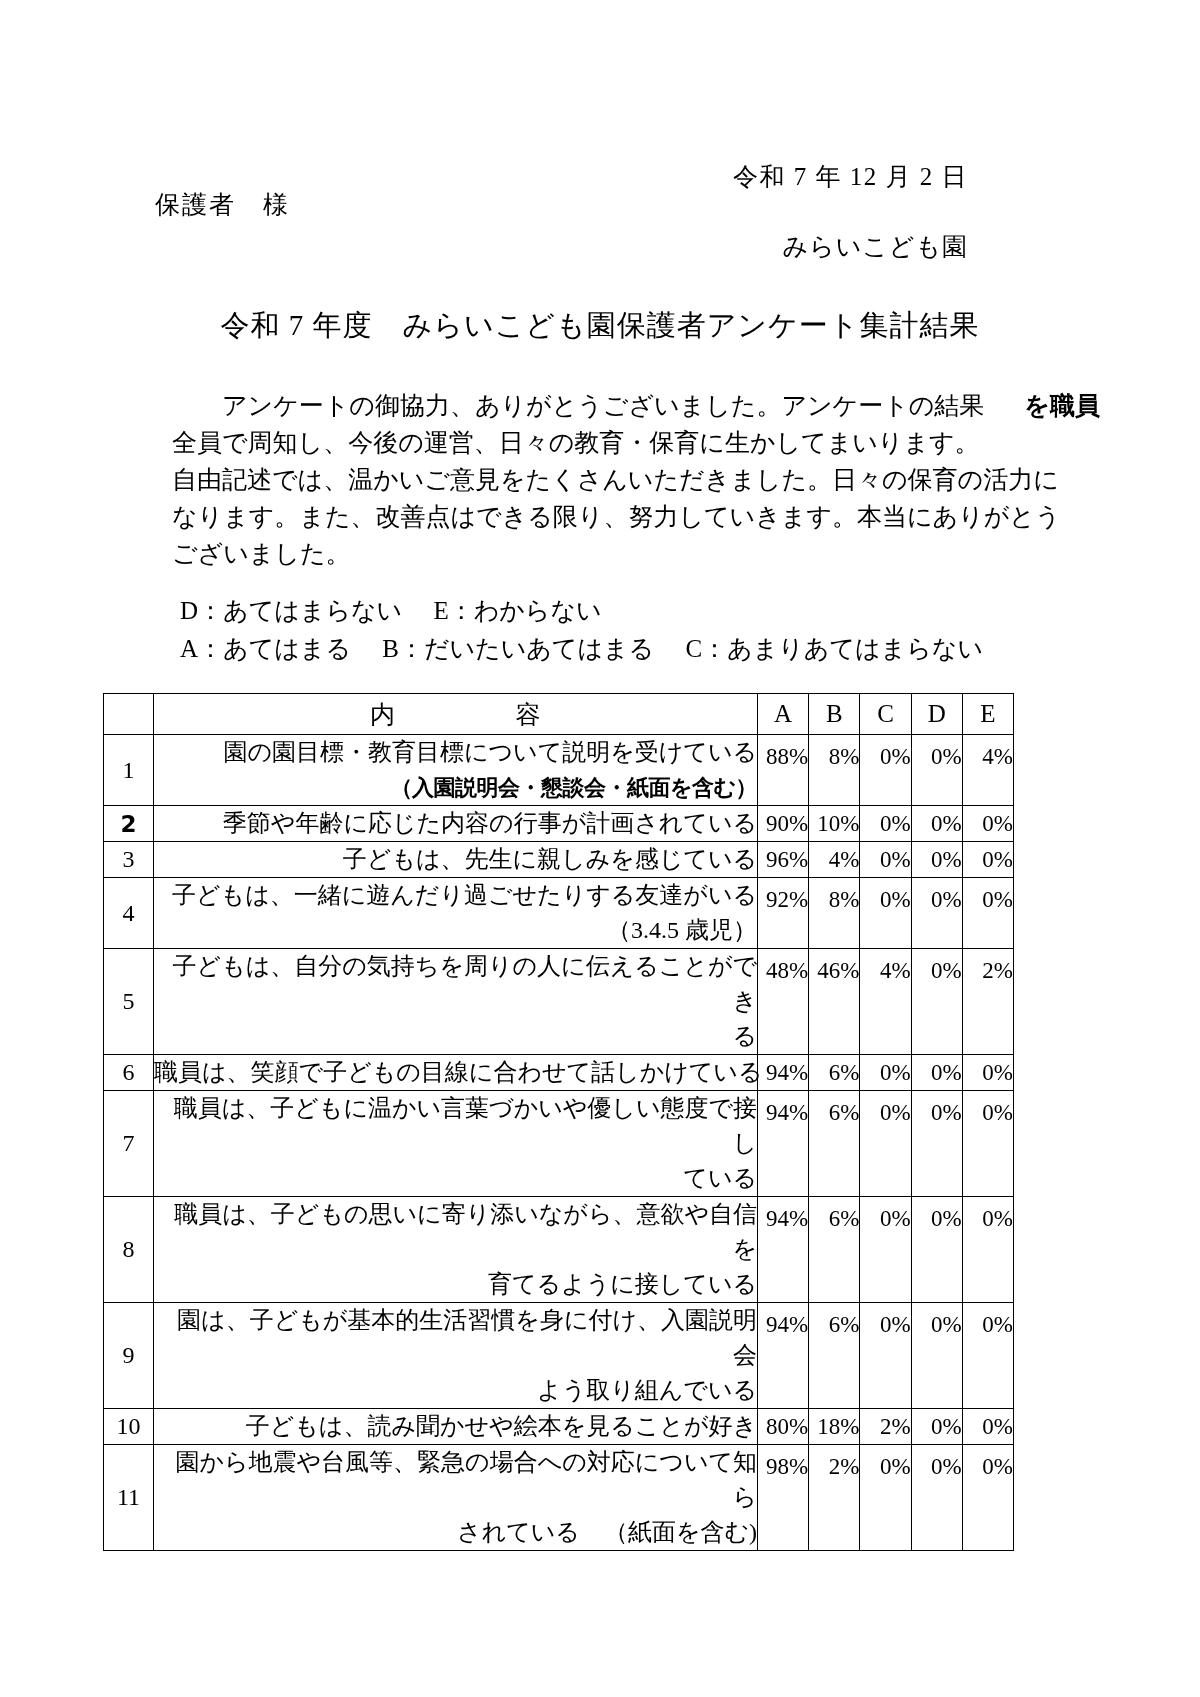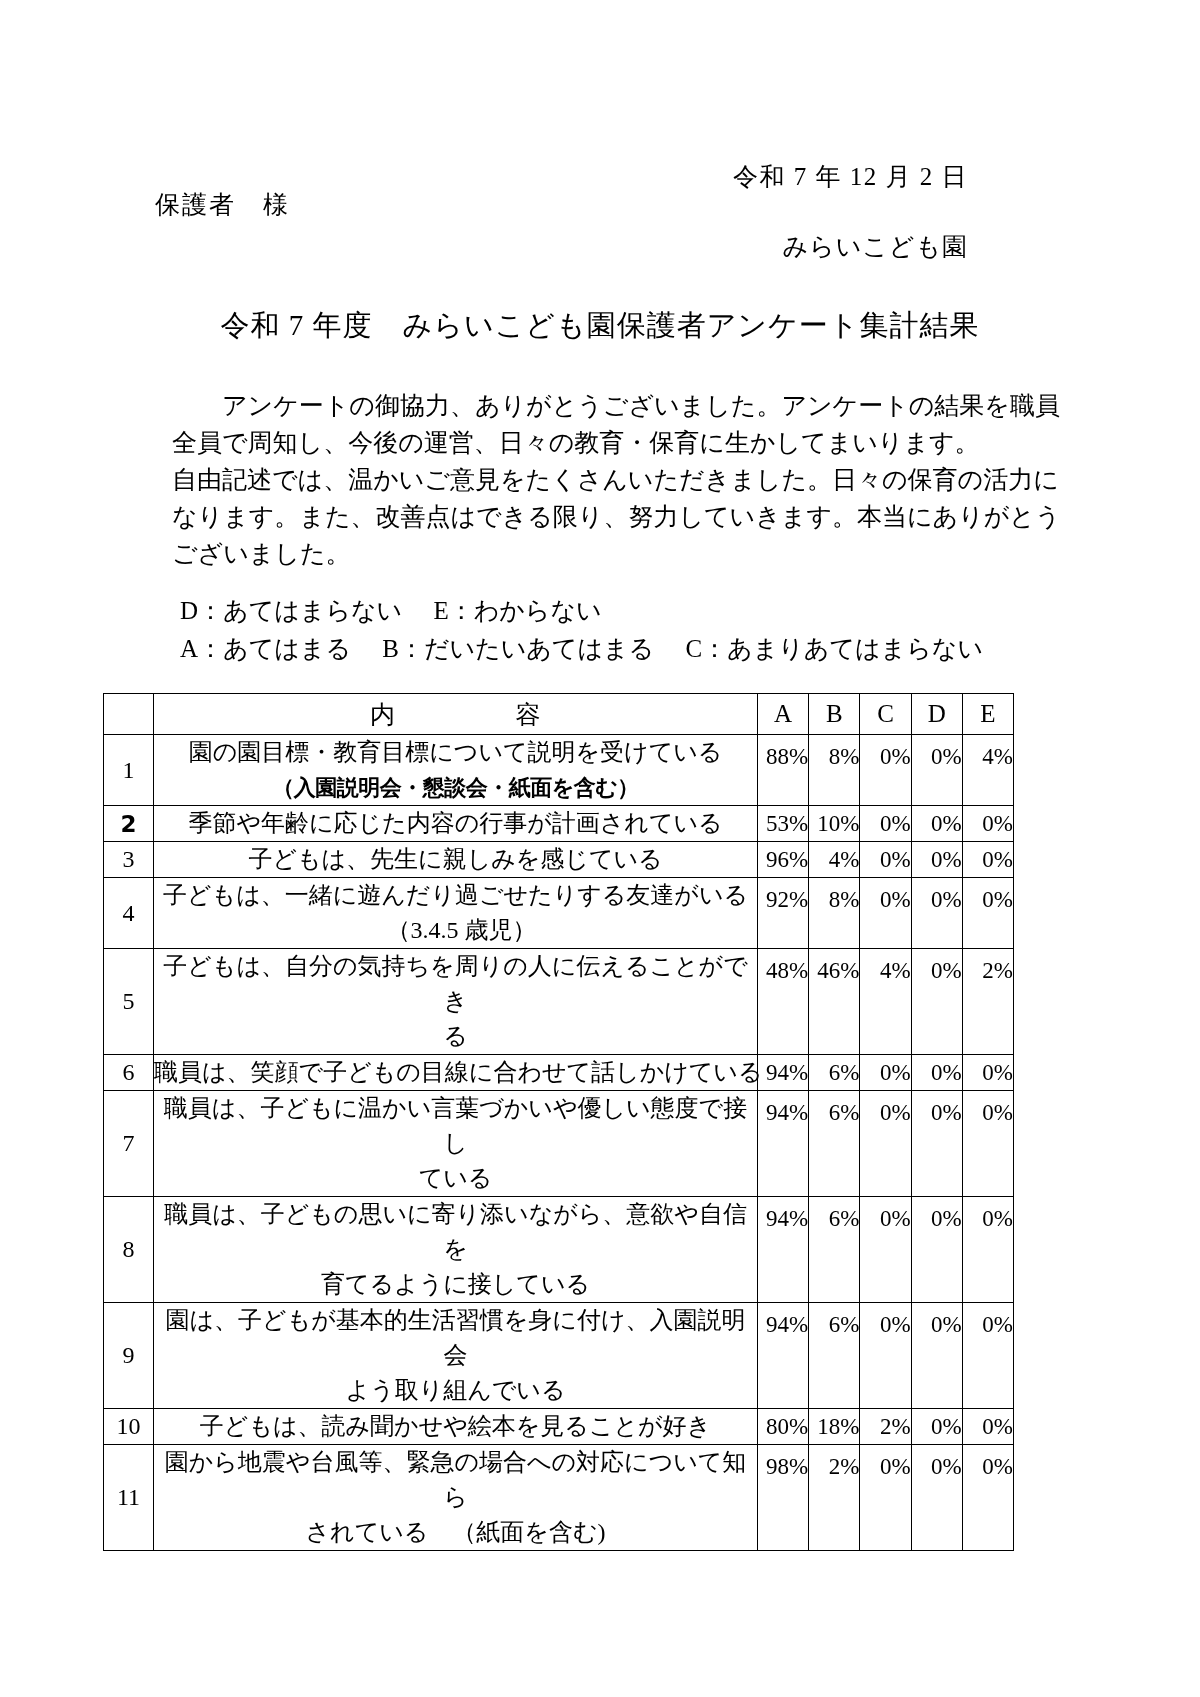--- a/index.html
+++ b/index.html
@@ -68,21 +68,22 @@
     left: 172px;
     width: 840px;
     font-size: 25px;
     line-height: 37px;
   }
   .body-block p {
     margin: 0;
     white-space: nowrap;
   }
   .bold-run {
-    font-weight: normal;
+    font-weight: bold;
+    margin-left: 40px;
   }
 
   
   .legend-block {
     position: absolute;
     top: 592px;
     left: 180px;
     font-size: 25px;
     line-height: 38px;
   }
@@ -126,21 +127,21 @@
   .th-letter {
     text-align: center;
     font-size: 25px;
   }
   .cell-no {
     text-align: center;
     font-size: 24px;
   }
   .cell-no.bold { font-weight: bold; font-family: "DejaVu Sans", sans-serif; font-size: 23px;}
   .cell-text {
-    text-align: center;
+    text-align: right;
     padding: 5px 4px 5px 10px;
     line-height: 35px;
     font-size: 24px;
   }
   .cell-text .gothic {
     font-family: "DejaVu Sans", "Liberation Sans", sans-serif;
     font-weight: bold;
     font-size: 22px;
     letter-spacing: -0.5px;
   }
@@ -216,21 +217,21 @@
           <td class="cell-pct">8%</td>
           <td class="cell-pct">0%</td>
           <td class="cell-pct">0%</td>
           <td class="cell-pct">4%</td>
         </tr>
         <tr class="one-line">
           <td class="cell-no bold">2</td>
           <td class="cell-text">
             <span class="sub-line">季節や年齢に応じた内容の行事が計画されている</span>
           </td>
-          <td class="cell-pct">53%</td>
+          <td class="cell-pct">90%</td>
           <td class="cell-pct">10%</td>
           <td class="cell-pct">0%</td>
           <td class="cell-pct">0%</td>
           <td class="cell-pct">0%</td>
         </tr>
         <tr class="one-line">
           <td class="cell-no">3</td>
           <td class="cell-text">
             <span class="sub-line">子どもは、先生に親しみを感じている</span>
           </td>

